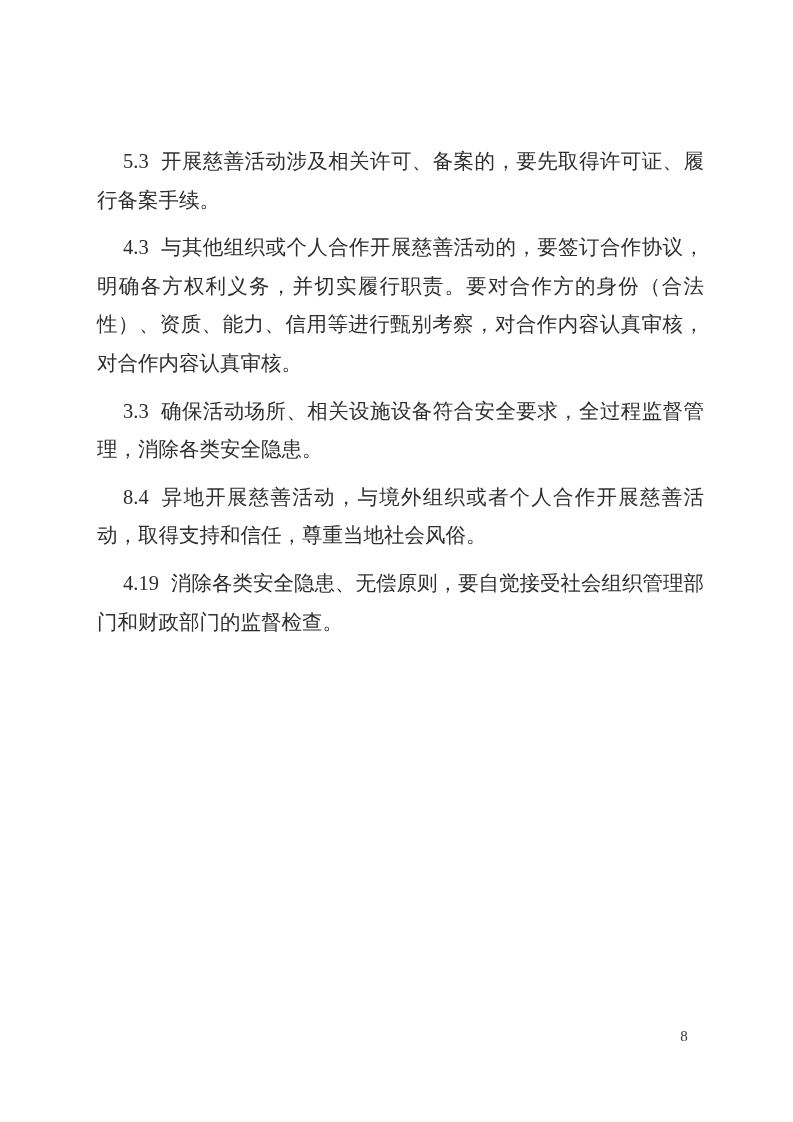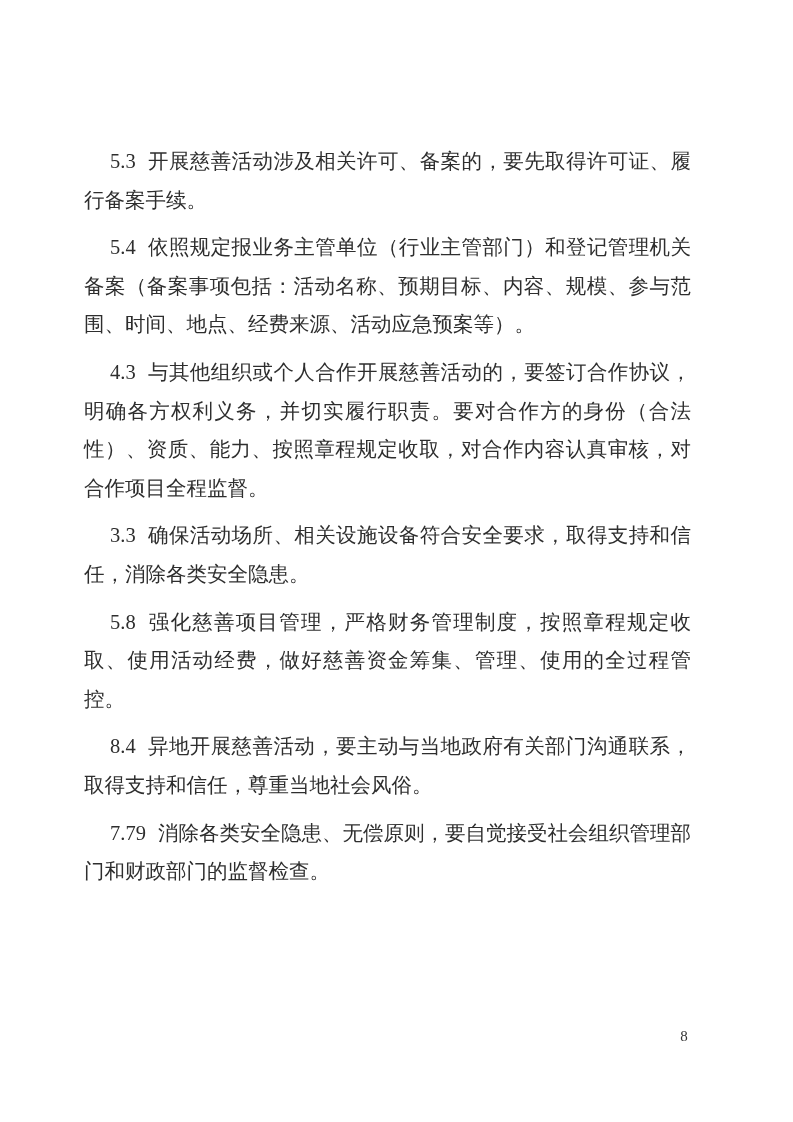--- a/index.html
+++ b/index.html
@@ -17,21 +17,21 @@
     .page {
       position: absolute;
       left: 0;
       top: 0;
       width: 793px;
       height: 1122px;
       background: #ffffff;
     }
     .content {
       position: absolute;
-      left: 84px;
+      left: 97px;
       top: 142px;
       width: 607px;
       color: #2e2e2e;
     }
     .para {
       font-size: 20.5px;
       line-height: 38.6px;
       text-align: justify;
       text-indent: 26px;
       margin: 0 0 9px 0;
@@ -53,41 +53,35 @@
 </head>
 <body>
 
 <div class="page">
   <div class="content">
 
     <p class="para">
       <span class="num">5.3</span><span>开展慈善活动涉及相关许可、备案的，要先取得许可证、履行备案手续。</span>
     </p>
 
-    <p class="para">
-      <span class="num">5.4</span><span>依照规定报业务主管单位（行业主管部门）和登记管理机关备案（备案事项包括：活动名称、预期目标、内容、规模、参与范围、时间、地点、经费来源、活动应急预案等）。</span>
-    </p>
 
     <p class="para">
-      <span class="num">4.3</span><span>与其他组织或个人合作开展慈善活动的，要签订合作协议，明确各方权利义务，并切实履行职责。要对合作方的身份（合法性）、资质、能力、按照章程规定收取，对合作内容认真审核，对合作项目全程监督。</span>
+      <span class="num">4.3</span><span>与其他组织或个人合作开展慈善活动的，要签订合作协议，明确各方权利义务，并切实履行职责。要对合作方的身份（合法性）、资质、能力、信用等进行甄别考察，对合作内容认真审核，对合作内容认真审核。</span>
     </p>
 
 
     <p class="para">
-      <span class="num">3.3</span><span>确保活动场所、相关设施设备符合安全要求，取得支持和信任，消除各类安全隐患。</span>
+      <span class="num">3.3</span><span>确保活动场所、相关设施设备符合安全要求，全过程监督管理，消除各类安全隐患。</span>
+    </p>
+
+
+    <p class="para">
+      <span class="num">8.4</span><span>异地开展慈善活动，与境外组织或者个人合作开展慈善活动，取得支持和信任，尊重当地社会风俗。</span>
     </p>
 
     <p class="para">
-      <span class="num">5.8</span><span>强化慈善项目管理，严格财务管理制度，按照章程规定收取、使用活动经费，做好慈善资金筹集、管理、使用的全过程管控。</span>
-    </p>
-
-    <p class="para">
-      <span class="num">8.4</span><span>异地开展慈善活动，要主动与当地政府有关部门沟通联系，取得支持和信任，尊重当地社会风俗。</span>
-    </p>
-
-    <p class="para">
-      <span class="num">7.79</span><span>消除各类安全隐患、无偿原则，要自觉接受社会组织管理部门和财政部门的监督检查。</span>
+      <span class="num">4.19</span><span>消除各类安全隐患、无偿原则，要自觉接受社会组织管理部门和财政部门的监督检查。</span>
     </p>
 
   </div>
 
   <div class="folio">8</div>
 </div>
 
 </body></html>

